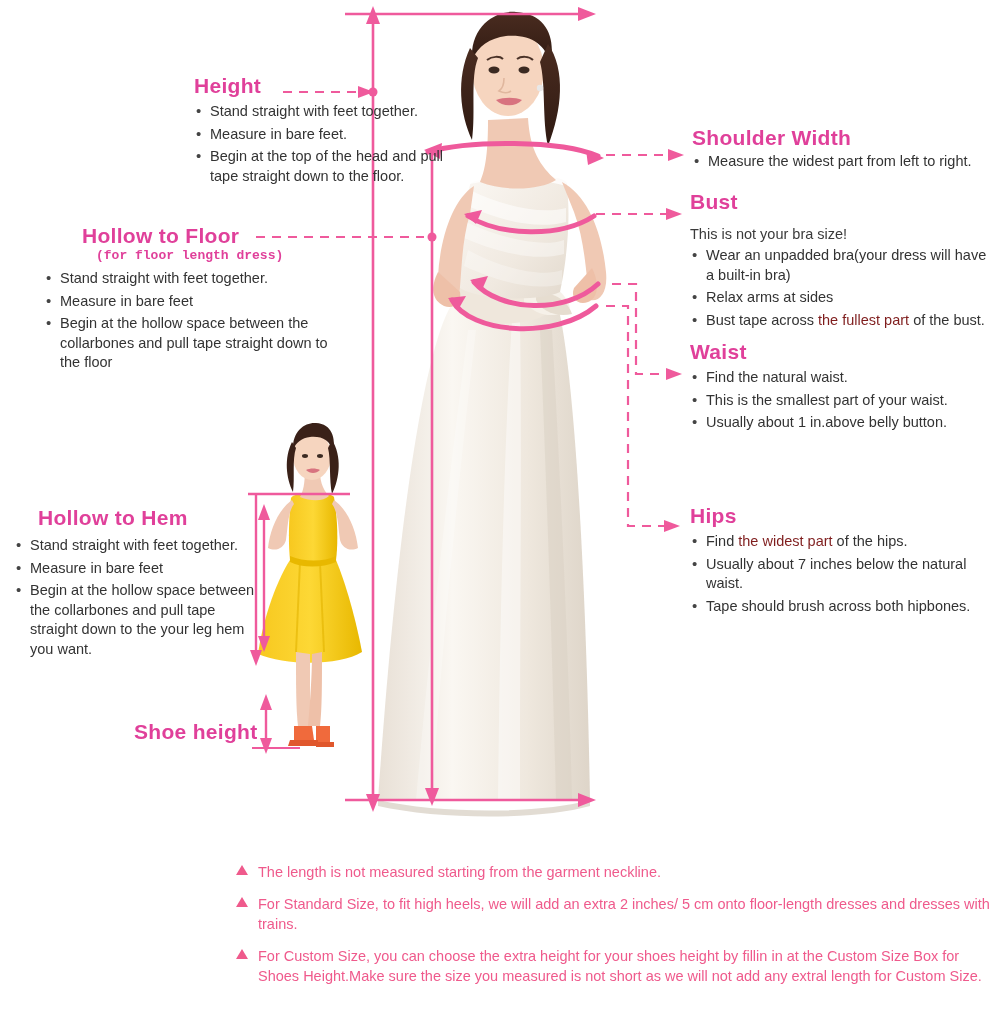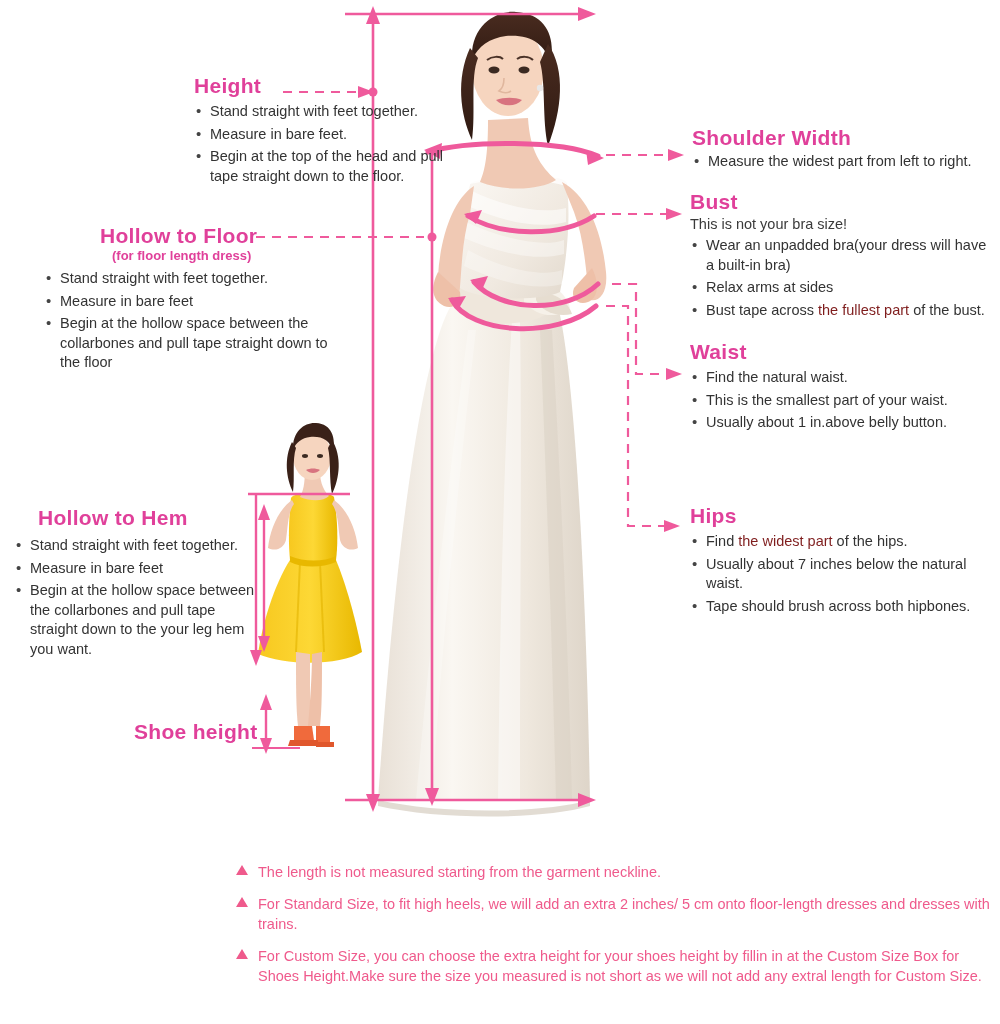--- a/index.html
+++ b/index.html
@@ -245,22 +245,22 @@
   <div class="block" style="left:194px; top:74px; width:260px;">
     <div class="heading">Height</div>
     <ul class="bullets">
       <li>Stand straight with feet together.</li>
       <li>Measure in bare feet.</li>
       <li>Begin at the top of the head and pull tape straight down to the floor.</li>
     </ul>
   </div>
 
   <div class="block" style="left:44px; top:224px; width:290px;">
-    <div class="heading" style="margin-left:56px;">Hollow to Floor</div>
-    <div class="subheading" style="margin-left:68px;">(for floor length dress)</div>
+    <div class="heading" style="margin-left:38px;">Hollow to Floor</div>
+    <div class="subheading" style="margin-left:52px;font-family:Liberation Mono, monospace;">(for floor length dress)</div>
     <ul class="bullets" style="margin-top:6px;">
       <li>Stand straight with feet together.</li>
       <li>Measure in bare feet</li>
       <li>Begin at the hollow space between the collarbones and pull tape straight down to the floor</li>
     </ul>
   </div>
 
   <div class="block" style="left:14px; top:506px; width:250px;">
     <div class="heading" style="margin-left:24px;">Hollow to Hem</div>
     <ul class="bullets" style="margin-top:6px;">
@@ -276,21 +276,21 @@
 
   <div class="block" style="left:692px; top:126px; width:300px;">
     <div class="heading">Shoulder Width</div>
     <ul class="bullets" style="margin-top:2px;">
       <li>Measure the widest part from left to right.</li>
     </ul>
   </div>
 
   <div class="block" style="left:690px; top:190px; width:306px;">
     <div class="heading">Bust</div>
-    <div style="font-size:14.5px; margin-top:2px;">This is not your bra size!</div>
+    <div style="font-size:14.5px; margin-top:12px;">This is not your bra size!</div>
     <ul class="bullets" style="margin-top:4px;">
       <li>Wear an unpadded bra(your dress will have a built-in bra)</li>
       <li>Relax arms at sides</li>
       <li><span>Bust tape across </span><span class="pinkword">the fullest part</span><span> of the bust.</span></li>
     </ul>
   </div>
 
   <div class="block" style="left:690px; top:340px; width:300px;">
     <div class="heading">Waist</div>
     <ul class="bullets" style="margin-top:4px;">

